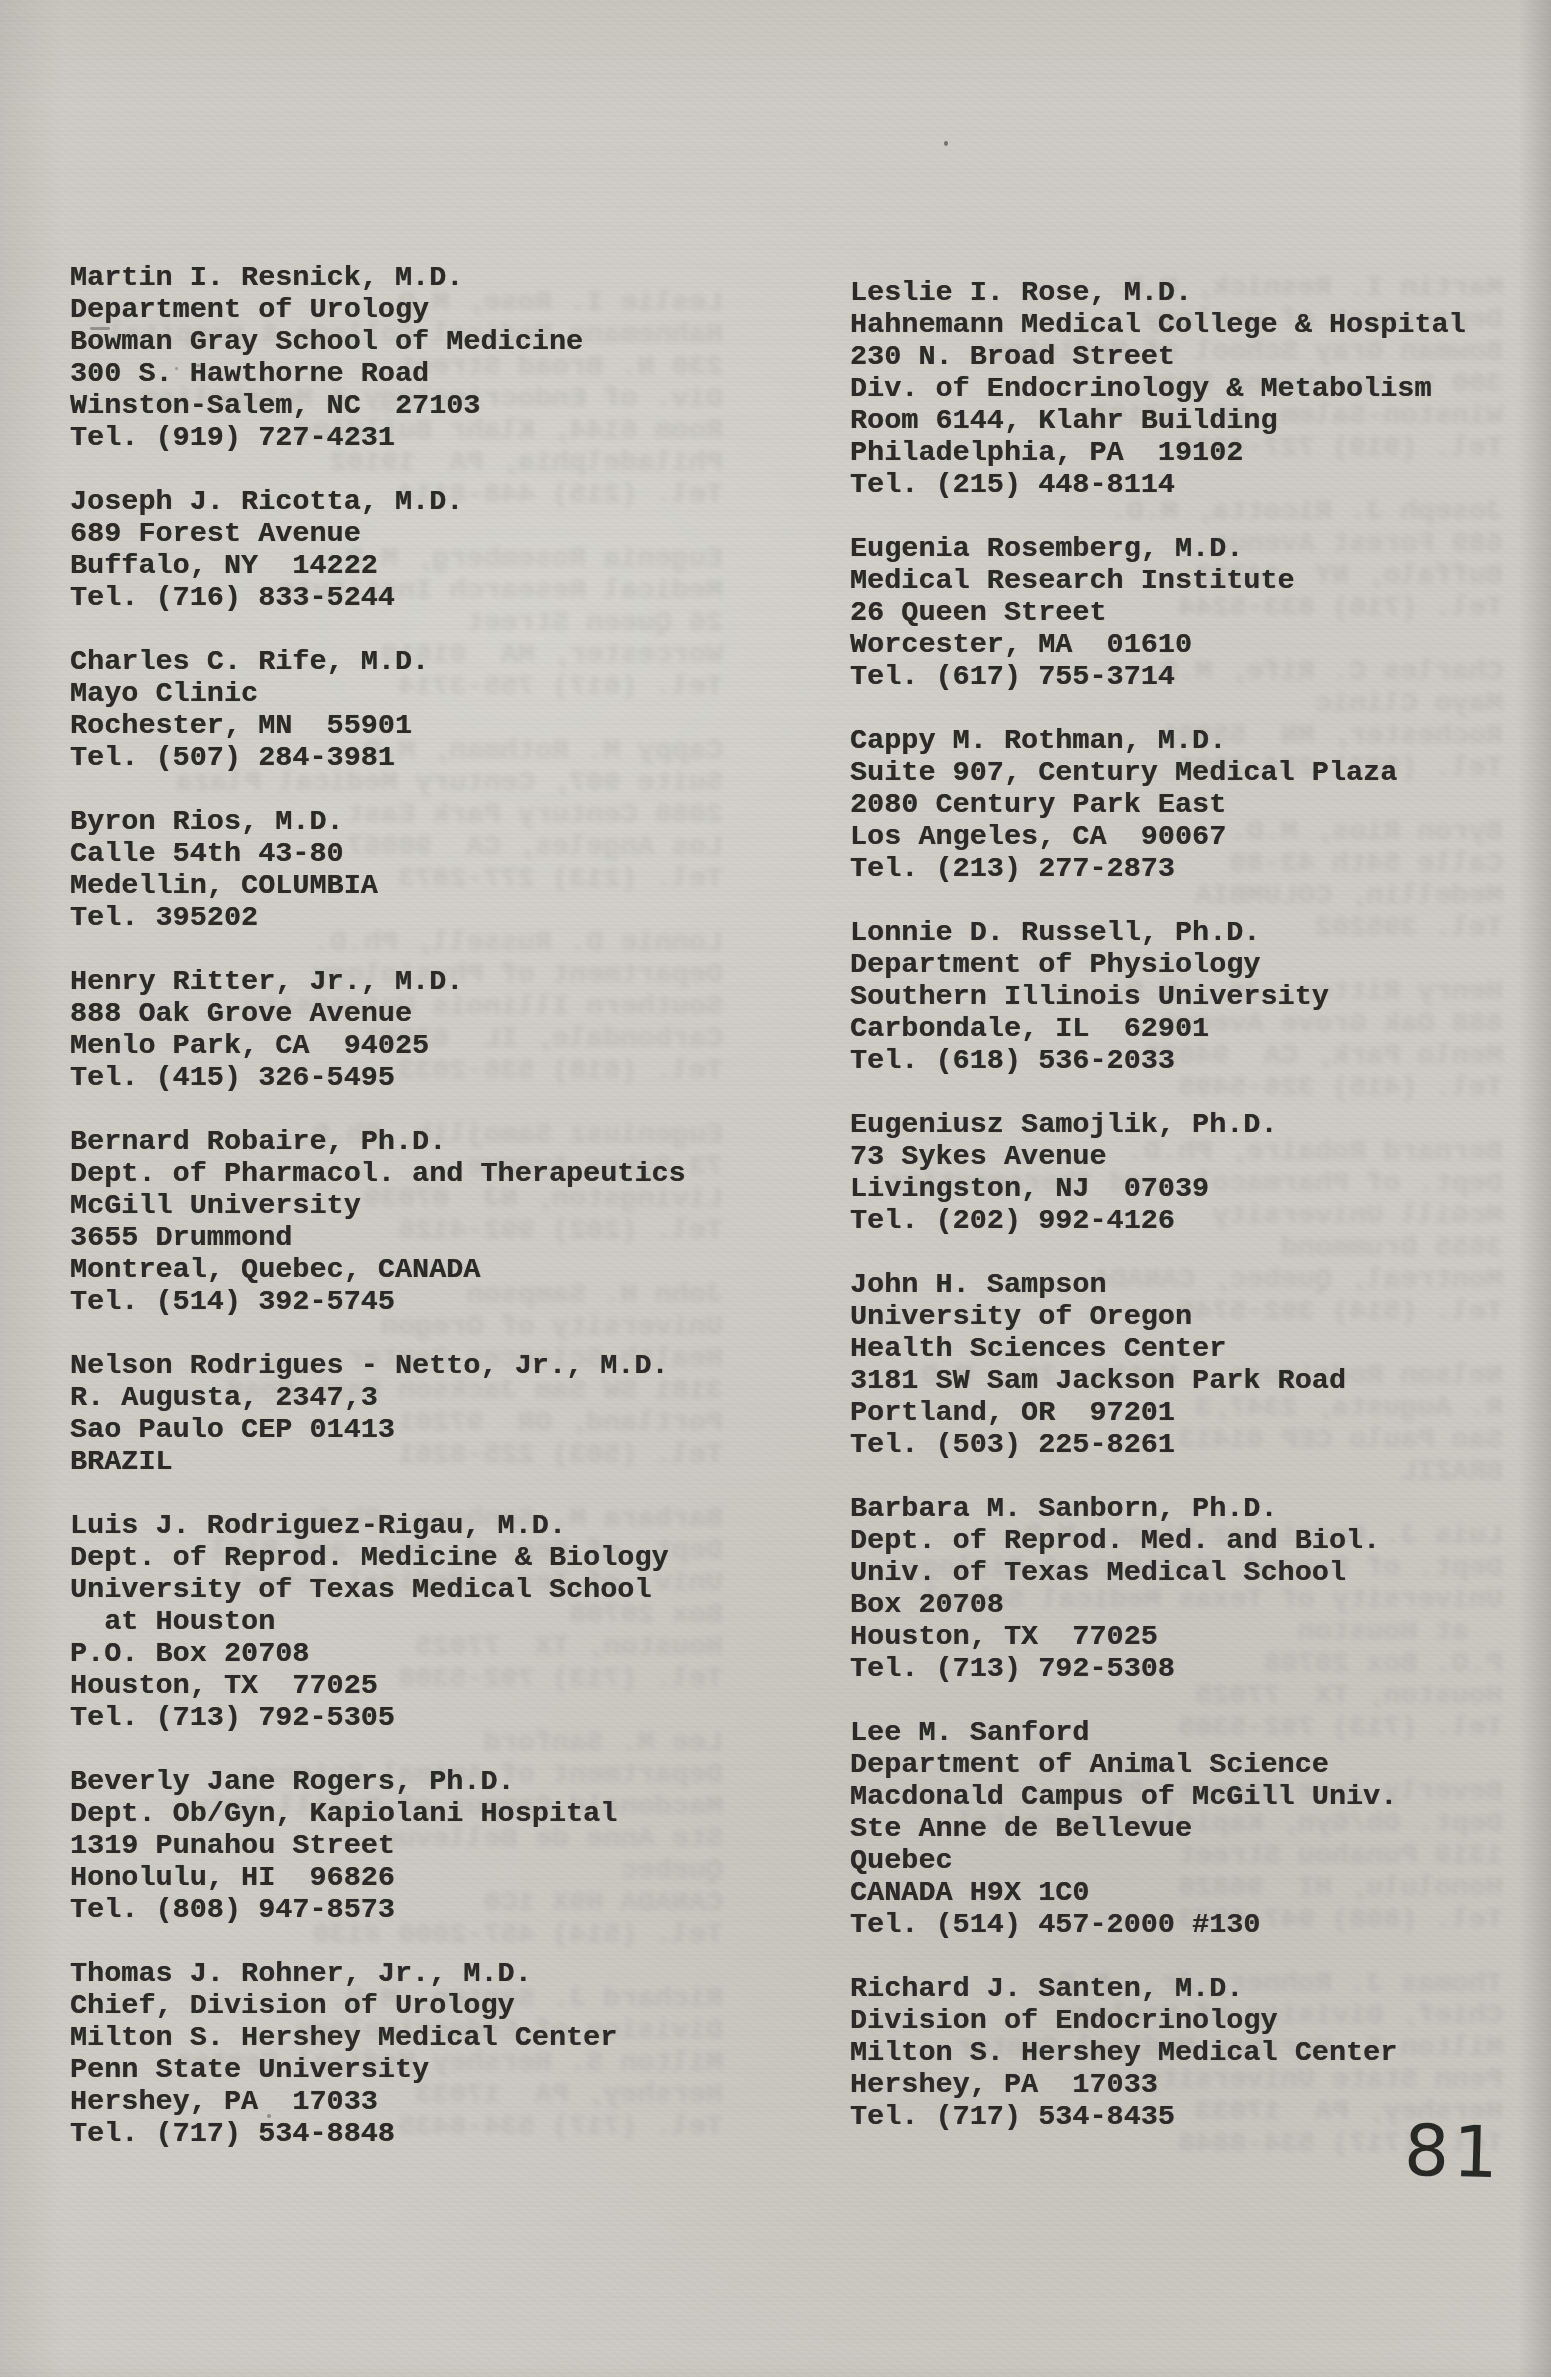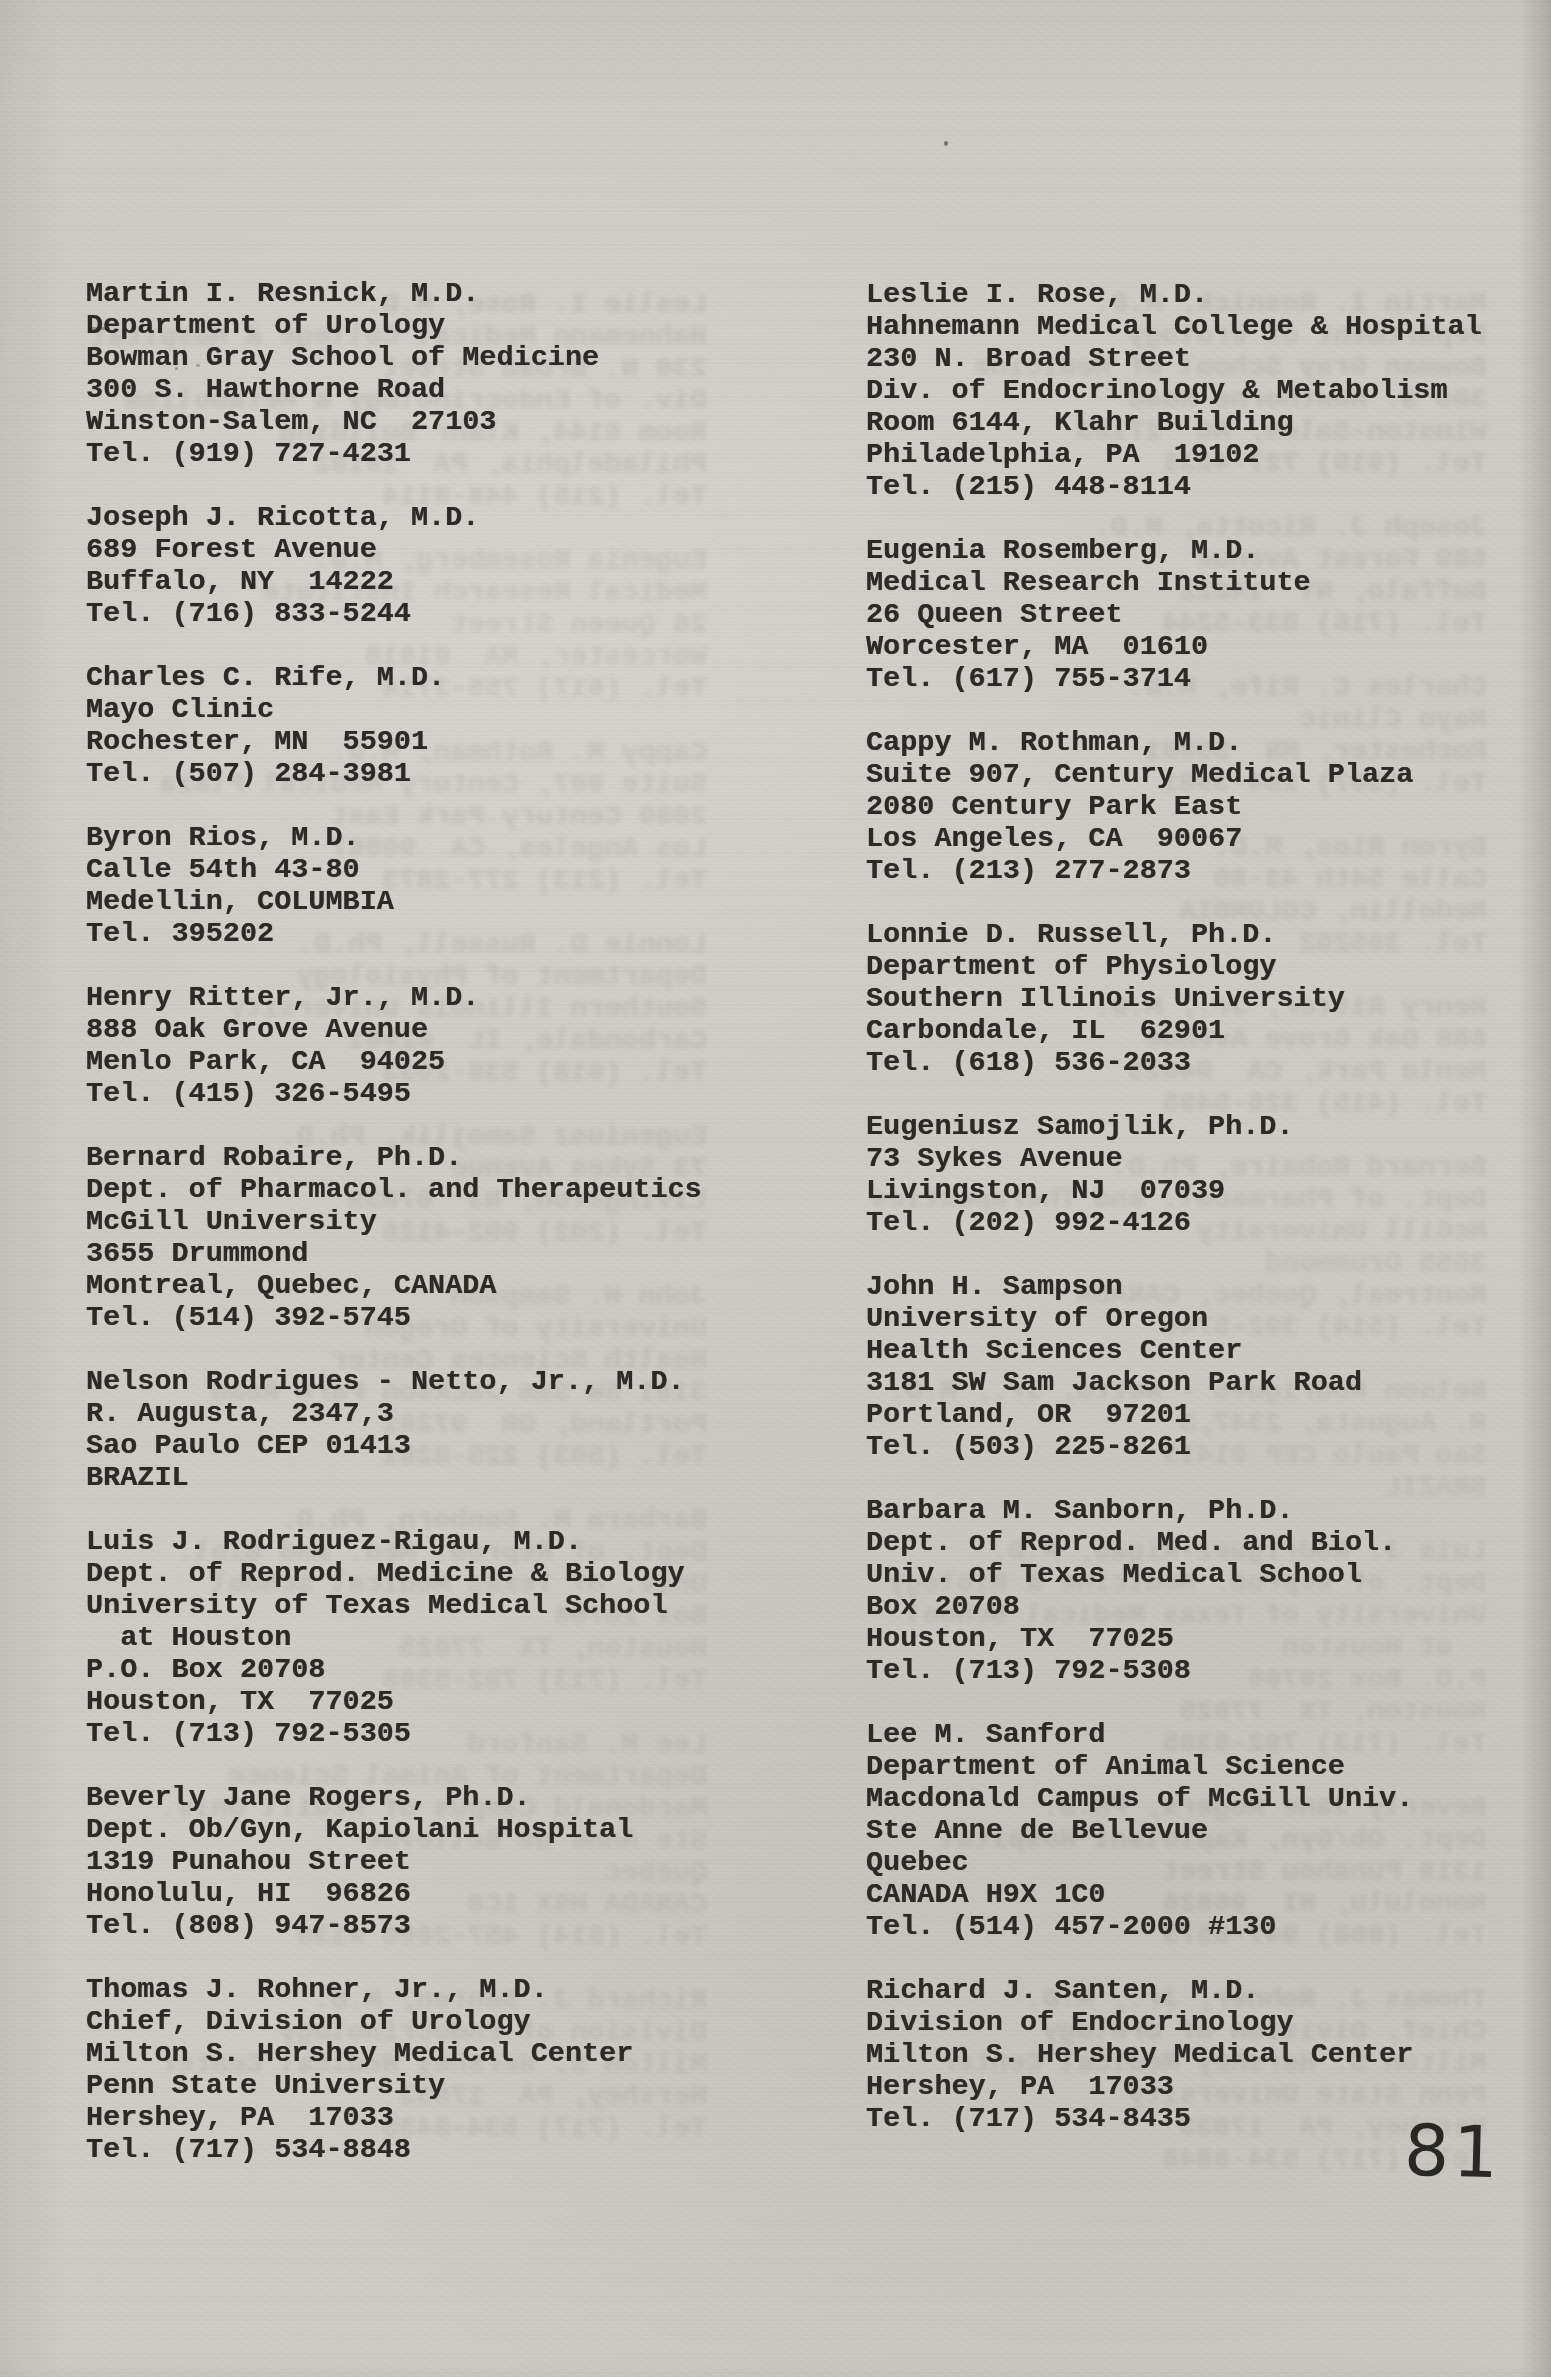--- a/index.html
+++ b/index.html
@@ -38,22 +38,22 @@
   .col {
     position: absolute;
     top: 262px;
     font-size: 28.5px;
     line-height: 32px;
     font-weight: 700;
     white-space: pre;
     letter-spacing: 0px;
   }
   .col-left  { left: 70px; }
-  .col-right { left: 850px; top: 263px; }
-  .entry { margin: 16px; }
+  .col-right { left: 850px; top: 277px; }
+  .entry { margin: 0; }
   .entry:not(:last-child) { margin-bottom: 32px; }
   .line {
     text-shadow:
       0.3px 0.3px 0 rgba(43,42,39,0.42),
       -0.2px 0 0 rgba(43,42,39,0.22),
       0 0 1px rgba(43,42,39,0.18);
   }
   
   .ghost {
     position: absolute;

